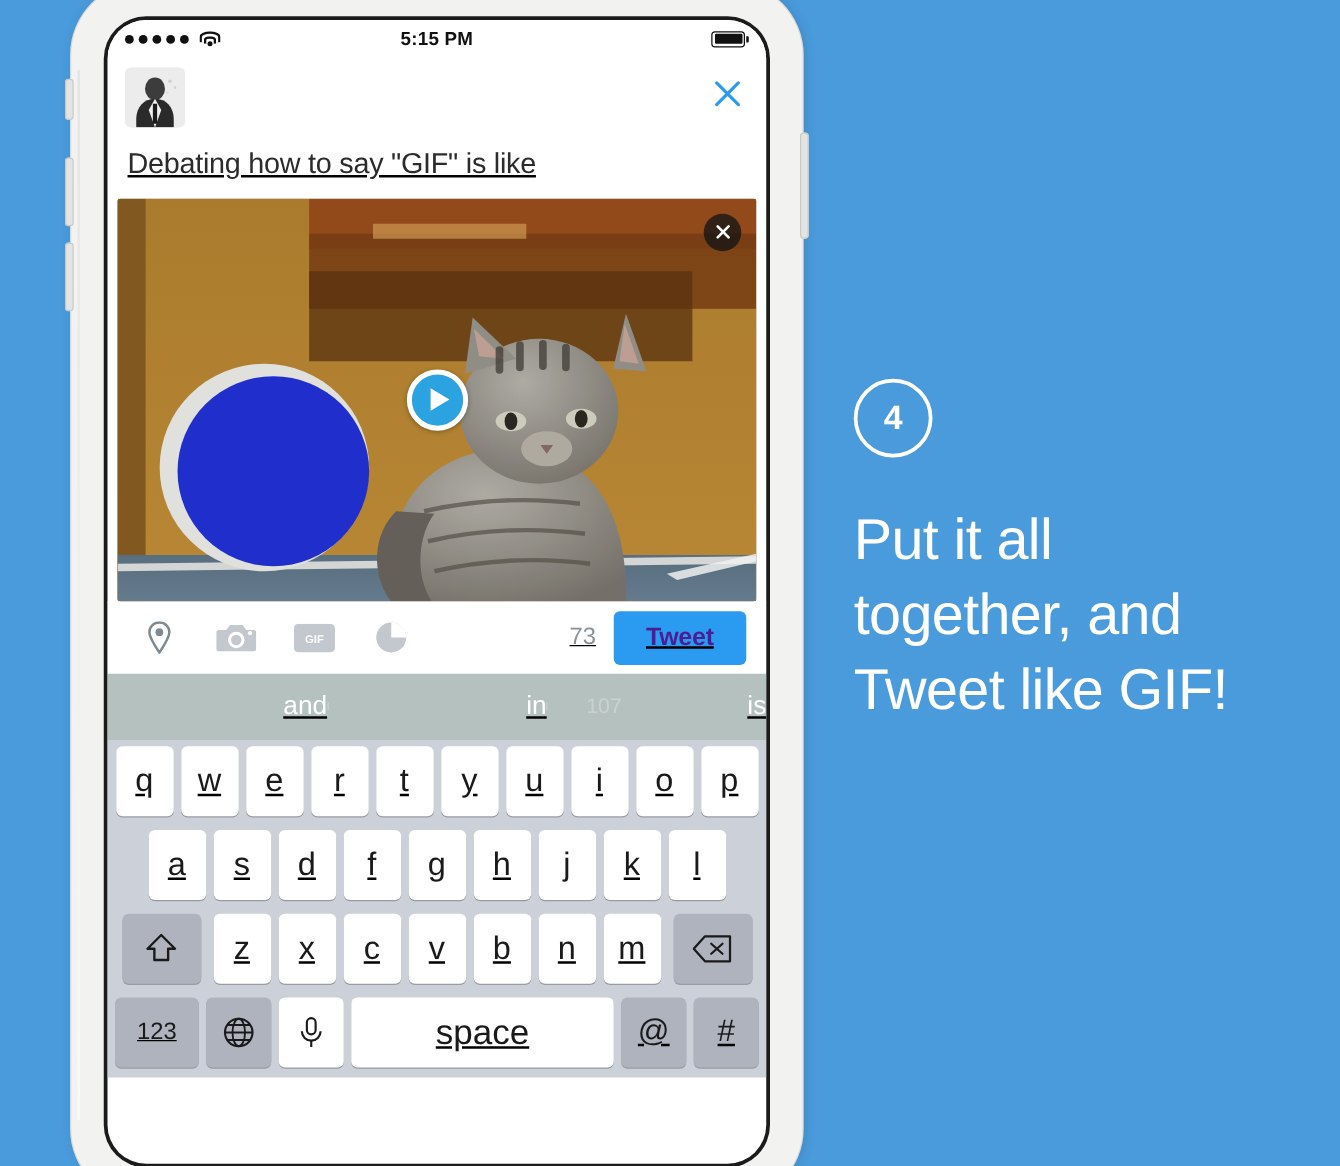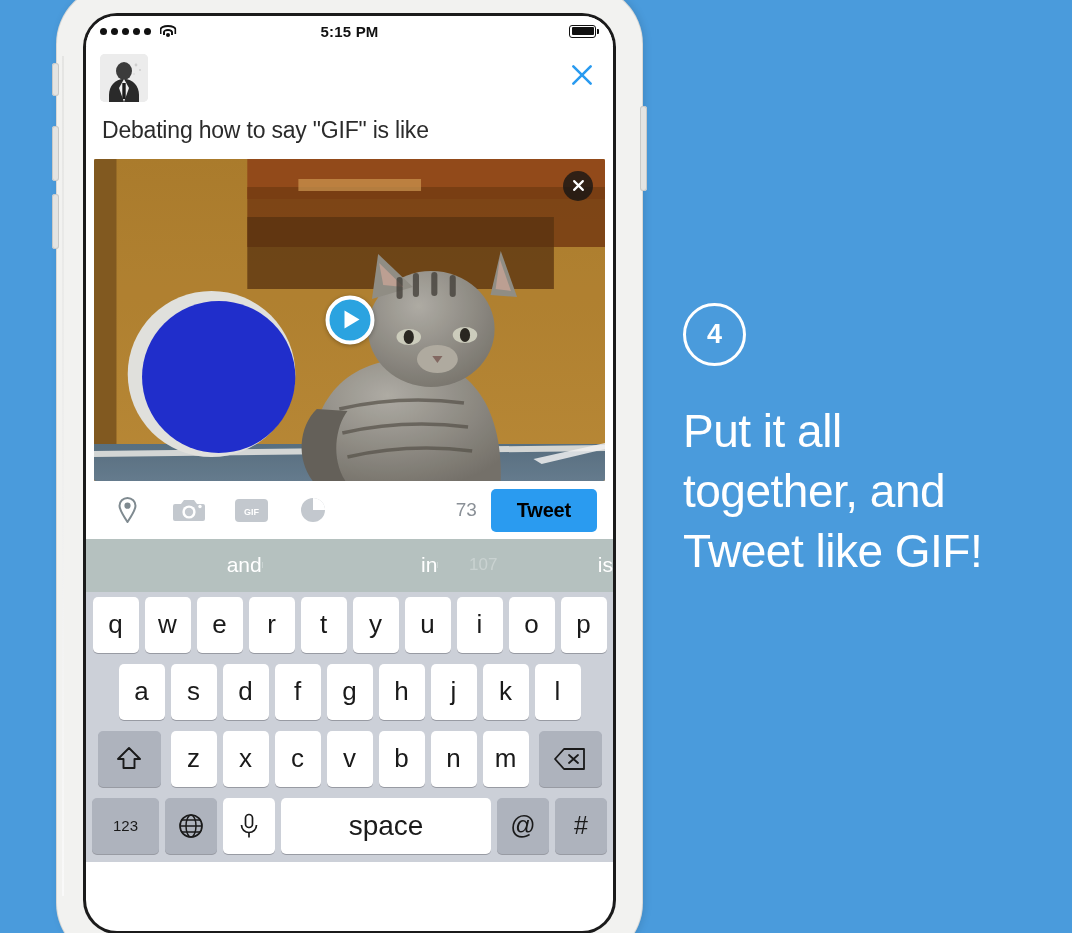--- a/index.html
+++ b/index.html
@@ -24,21 +24,21 @@
   }
   .side-btn{ position:absolute; background:#e4e4e2;
              box-shadow:inset 0 0 0 1px #c9c9c7; border-radius:3px; }
   #btn-silent { left:-5px; top:77px;  width:7px; height:33px; }
   #btn-vol-up { left:-5px; top:140px; width:7px; height:55px; }
   #btn-vol-dn { left:-5px; top:208px; width:7px; height:55px; }
   #btn-power  { right:-5px; top:120px; width:7px; height:85px; }
 
   #phone-bezel{
     position:absolute; left:26px; top:27px; right:26px; bottom:27px;
-    background:#1b1b1b; border-radius:34px; padding:3px;
+    background:#1b1b1b; border-radius:34px; padding:3px;text-decoration:underline;
   }
   #screen{
     width:100%; height:100%; background:#fff; overflow:hidden;
     border-radius:31px; position:relative;
   }
 
   
   #status-bar{
     height:30px; display:flex; align-items:center;
     padding:0 14px; position:relative; background:#fff; font-size:15px;
@@ -94,21 +94,21 @@
 
   
   #compose-toolbar{
      display:flex; align-items:center; gap:0; height:58px;
      padding:0 16px 0 10px; background:#fff; border-top:1px solid #fff;}
   .tb-icon{ width:62px; display:flex; align-items:center; justify-content:center;
             cursor:pointer; }
   .tb-icon svg{ display:block; }
   #char-count{ margin-left:auto; color:#8a9097; font-size:19px; padding-right:14px;}
   #tweet-button{
-     background:#2a9bf0; color:#000000; border:none; border-radius:5px;
+     background:#2a9bf0; color:#4c1d95; border:none; border-radius:5px;
      font-size:20px; font-family:"Liberation Sans",sans-serif; font-weight:bold;
      padding:10px 26px; cursor:pointer; letter-spacing:-.2px;}
 
   
   #predictive-bar{
      height:53px; background:#b5c1bf; display:flex; align-items:center;
      color:#fff; font-size:21px; position:relative;}
   .pred{ flex:1; text-align:right; cursor:pointer; position:relative; }
   .pred + .pred::before{ content:""; position:absolute; left:0; top:9px;
      bottom:9px; width:1px; background:rgba(255,255,255,.28); }
@@ -123,21 +123,21 @@
      height:56px; background:#fff; border-radius:5px; margin:0 3px;
      display:flex; align-items:center; justify-content:center;
      font-size:26px; color:#1a1a1a; cursor:pointer;
      box-shadow:0 1px 0 rgba(110,112,120,.55);
      font-family:"Liberation Sans",sans-serif;
   }
   .key.letter{ width:46px; }
   .key.fn{ background:#aeb3bd; }
   .key.wide{ width:63px; }
   .key.space{ flex:1; max-width:218px; font-size:28px; }
-  .key.num{ width:67px; font-size:15px; }
+  .key.num{ width:67px; font-size:19px; }
   .key.globe,.key.mic{ width:52px; }
   .key.at,.key.hash{ width:52px; font-size:25px; }
   #row2{ padding:0 6px; }
   #row3 .spacer{ width:4px; }
 
   
   #right-panel{
      position:absolute; left:683px; top:303px; width:370px; color:#fff;
   }
   #step-badge{

